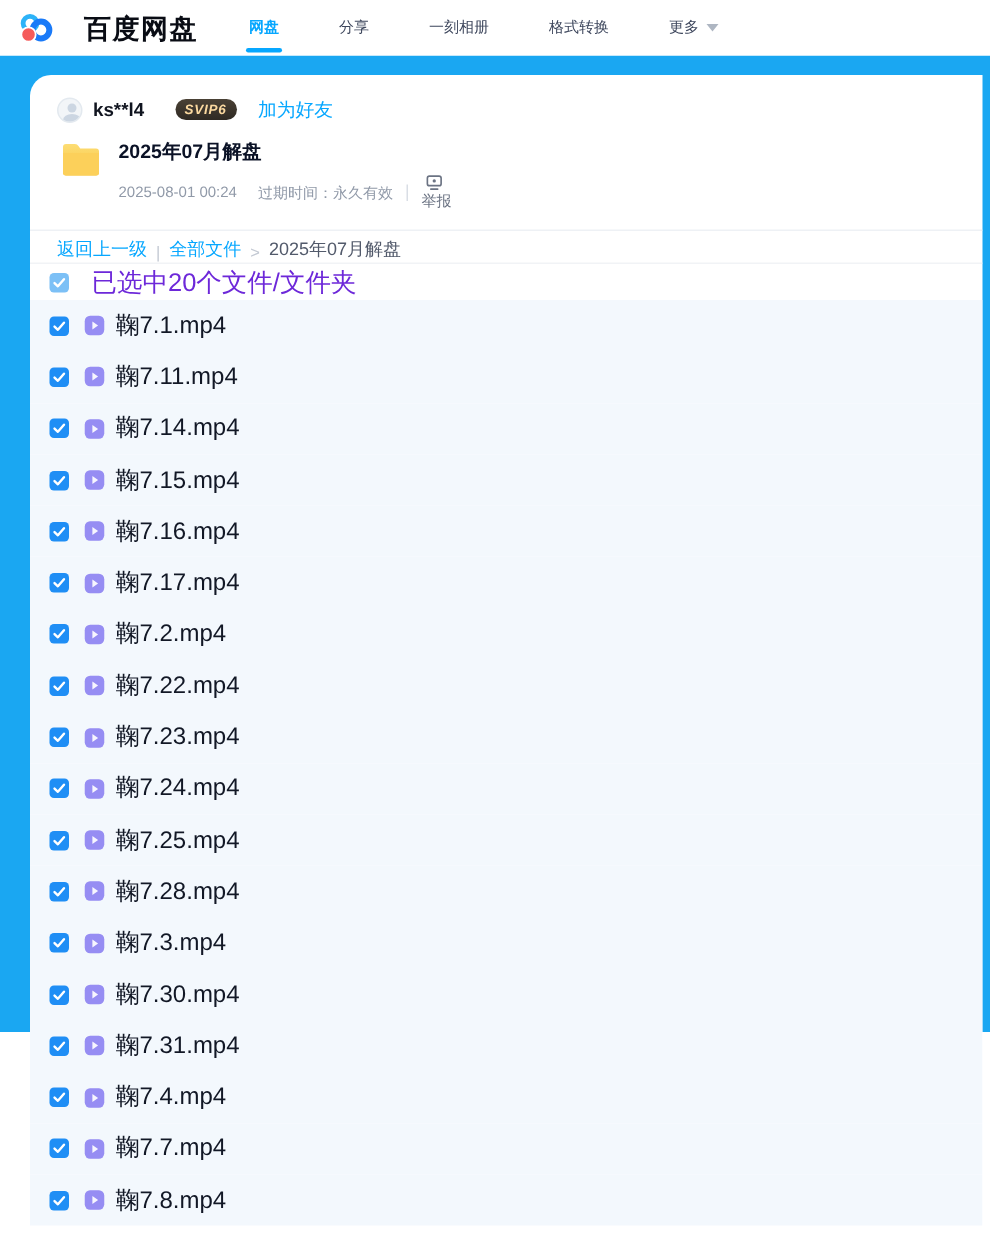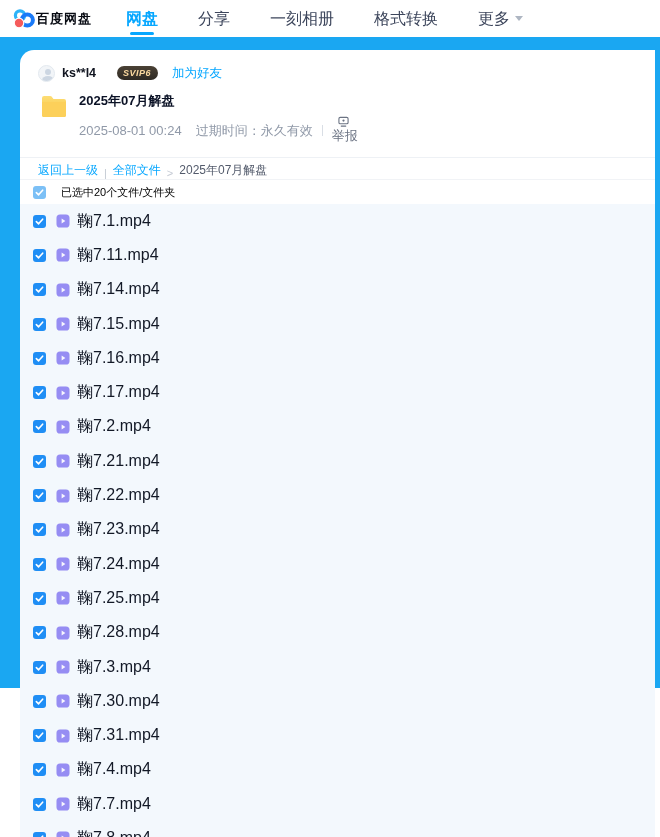--- a/index.html
+++ b/index.html
@@ -20,24 +20,24 @@
     --purple:#8e84f2;
   }
 
   
   .topbar{
     height:37px; background:#fff; display:flex; align-items:center;
     padding:0 0 0 12px; position:relative; z-index:3;
   }
   .logo{ display:flex; align-items:center; cursor:pointer; }
   .logo svg{ width:24px; height:24px; }
-  .logo-text{ font-size:13px; font-weight:bold; color:#090c14; margin-left:0; letter-spacing:1px; }
+  .logo-text{ font-size:18px; font-weight:bold; color:#090c14; margin-left:20px; letter-spacing:1px; }
   .nav{ display:flex; align-items:center; margin-left:34px; }
   .nav-item{
-    position:relative; font-size:16px; color:var(--nav-text);
+    position:relative; font-size:10px; color:var(--nav-text);
     margin-right:40px; cursor:pointer; height:37px; line-height:37px;
     display:flex; align-items:center;text-align:center;
   }
   .nav-item.active{ color:var(--accent); font-weight:bold; }
   .nav-item.active::after{
     content:""; position:absolute; left:50%; transform:translateX(-50%);
     bottom:2px; width:24px; height:3px; border-radius:2px; background:var(--accent);
   }
   .caret{
     width:0; height:0; margin-left:5px;
@@ -75,21 +75,21 @@
     color:#fbd9a0; font-size:9px; font-weight:bold; font-style:italic;
     padding:2px 7px 2px 6px; border-radius:8px; letter-spacing:.5px;
   }
   .add-friend{ margin-left:14px; font-size:12.5px; font-weight:normal; color:var(--accent); cursor:pointer; }
 
   
   .share-info{ display:flex; margin:10px 0 0 20px; }
   .folder-icon{ width:28px; height:25px; flex:none; margin-top:2px; }
   .share-text{ margin-left:11px; }
   .share-title{ font-size:13px; font-weight:bold; color:#0b1226; }
-  .share-meta{ display:flex; align-items:center; margin-top:6px; font-size:13px; color:#9099a8; }
+  .share-meta{ display:flex; align-items:center; margin-top:6px; font-size:10px; color:#9099a8; }
   .share-time{ margin-right:14px; }
   .meta-sep{ width:1px; height:11px; background:#d9dee5; margin:0 9px; }
   .report{ display:flex; align-items:center; color:#6b7383; cursor:pointer;flex-direction:column; }
   .report svg{ width:11px; height:11px; margin-right:3px; }
 
   .divider{ height:1px; background:#eef1f5; margin-top:12px; }
 
   
   .breadcrumb{
     display:flex; align-items:flex-end; height:21px; padding-left:18px; font-size:12px;
@@ -100,21 +100,21 @@
   .divider2{ height:1px; background:#f1f3f6; }
 
   
   .select-row{ display:flex; align-items:center; height:24px; padding-left:13px; }
   .cb{
     width:13px; height:13px; border-radius:3px; background:var(--cb-blue);
     display:flex; align-items:center; justify-content:center; cursor:pointer; flex:none;
   }
   .cb.light{ background:var(--cb-light); }
   .cb svg{ width:9px; height:9px; }
-  .select-label{ font-size:11px; color:#000000; margin-left:15px; }
+  .select-label{ font-size:17px; color:#6d28d9; margin-left:15px; }
 
   
   .file-list{ }
   .file-row{
     height:34.3px; display:flex; align-items:center; padding-left:13px;
     background:var(--row-bg); cursor:pointer;
   }
   .file-icon{ width:14px; height:14px; margin-left:10px; flex:none; }
   .file-name{ font-size:16px; color:#121826; margin-left:7px; }
 </style>
@@ -302,33 +302,20 @@
           </svg>
         </span>
         <svg class="file-icon" viewBox="0 0 14 14">
           <rect x="0.5" y="0.5" width="13" height="13" rx="3.6" fill="#8e84f2"></rect>
           <rect x="0.5" y="0.5" width="13" height="13" rx="3.6" fill="#fff" opacity="0.08"></rect>
           <path d="M5.6 4.4 L9.4 7 L5.6 9.6 Z" fill="#ffffff" opacity="0.92"></path>
         </svg>
         <span class="file-name">鞠7.2.mp4</span>
       </div>
 
-      <div class="file-row">
-        <span class="cb">
-          <svg viewBox="0 0 10 10">
-            <path d="M1.5 5.2 L4 7.6 L8.5 2.4" fill="none" stroke="#fff" stroke-width="1.8" stroke-linecap="round" stroke-linejoin="round"></path>
-          </svg>
-        </span>
-        <svg class="file-icon" viewBox="0 0 14 14">
-          <rect x="0.5" y="0.5" width="13" height="13" rx="3.6" fill="#8e84f2"></rect>
-          <rect x="0.5" y="0.5" width="13" height="13" rx="3.6" fill="#fff" opacity="0.08"></rect>
-          <path d="M5.6 4.4 L9.4 7 L5.6 9.6 Z" fill="#ffffff" opacity="0.92"></path>
-        </svg>
-        <span class="file-name">鞠7.21.mp4</span>
-      </div>
 
       <div class="file-row">
         <span class="cb">
           <svg viewBox="0 0 10 10">
             <path d="M1.5 5.2 L4 7.6 L8.5 2.4" fill="none" stroke="#fff" stroke-width="1.8" stroke-linecap="round" stroke-linejoin="round"></path>
           </svg>
         </span>
         <svg class="file-icon" viewBox="0 0 14 14">
           <rect x="0.5" y="0.5" width="13" height="13" rx="3.6" fill="#8e84f2"></rect>
           <rect x="0.5" y="0.5" width="13" height="13" rx="3.6" fill="#fff" opacity="0.08"></rect>

